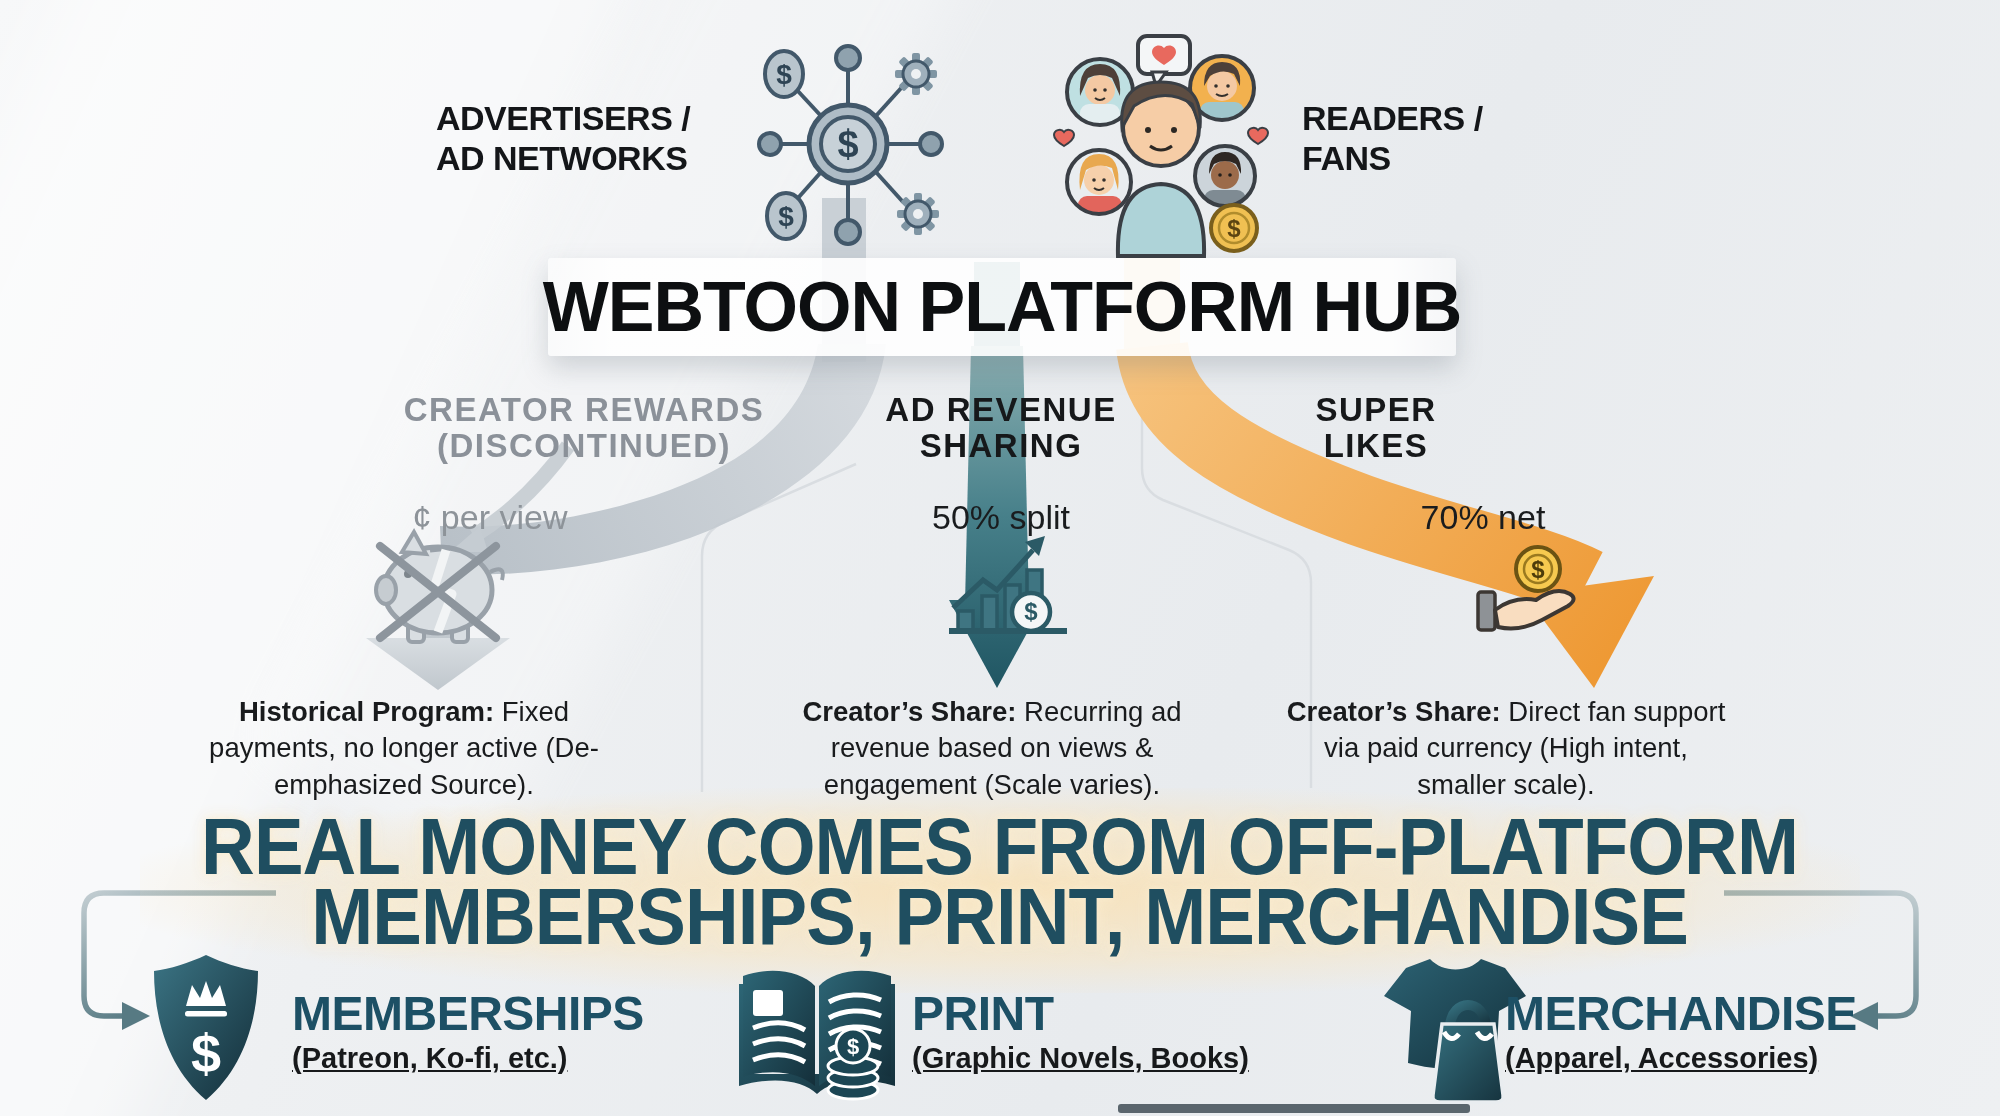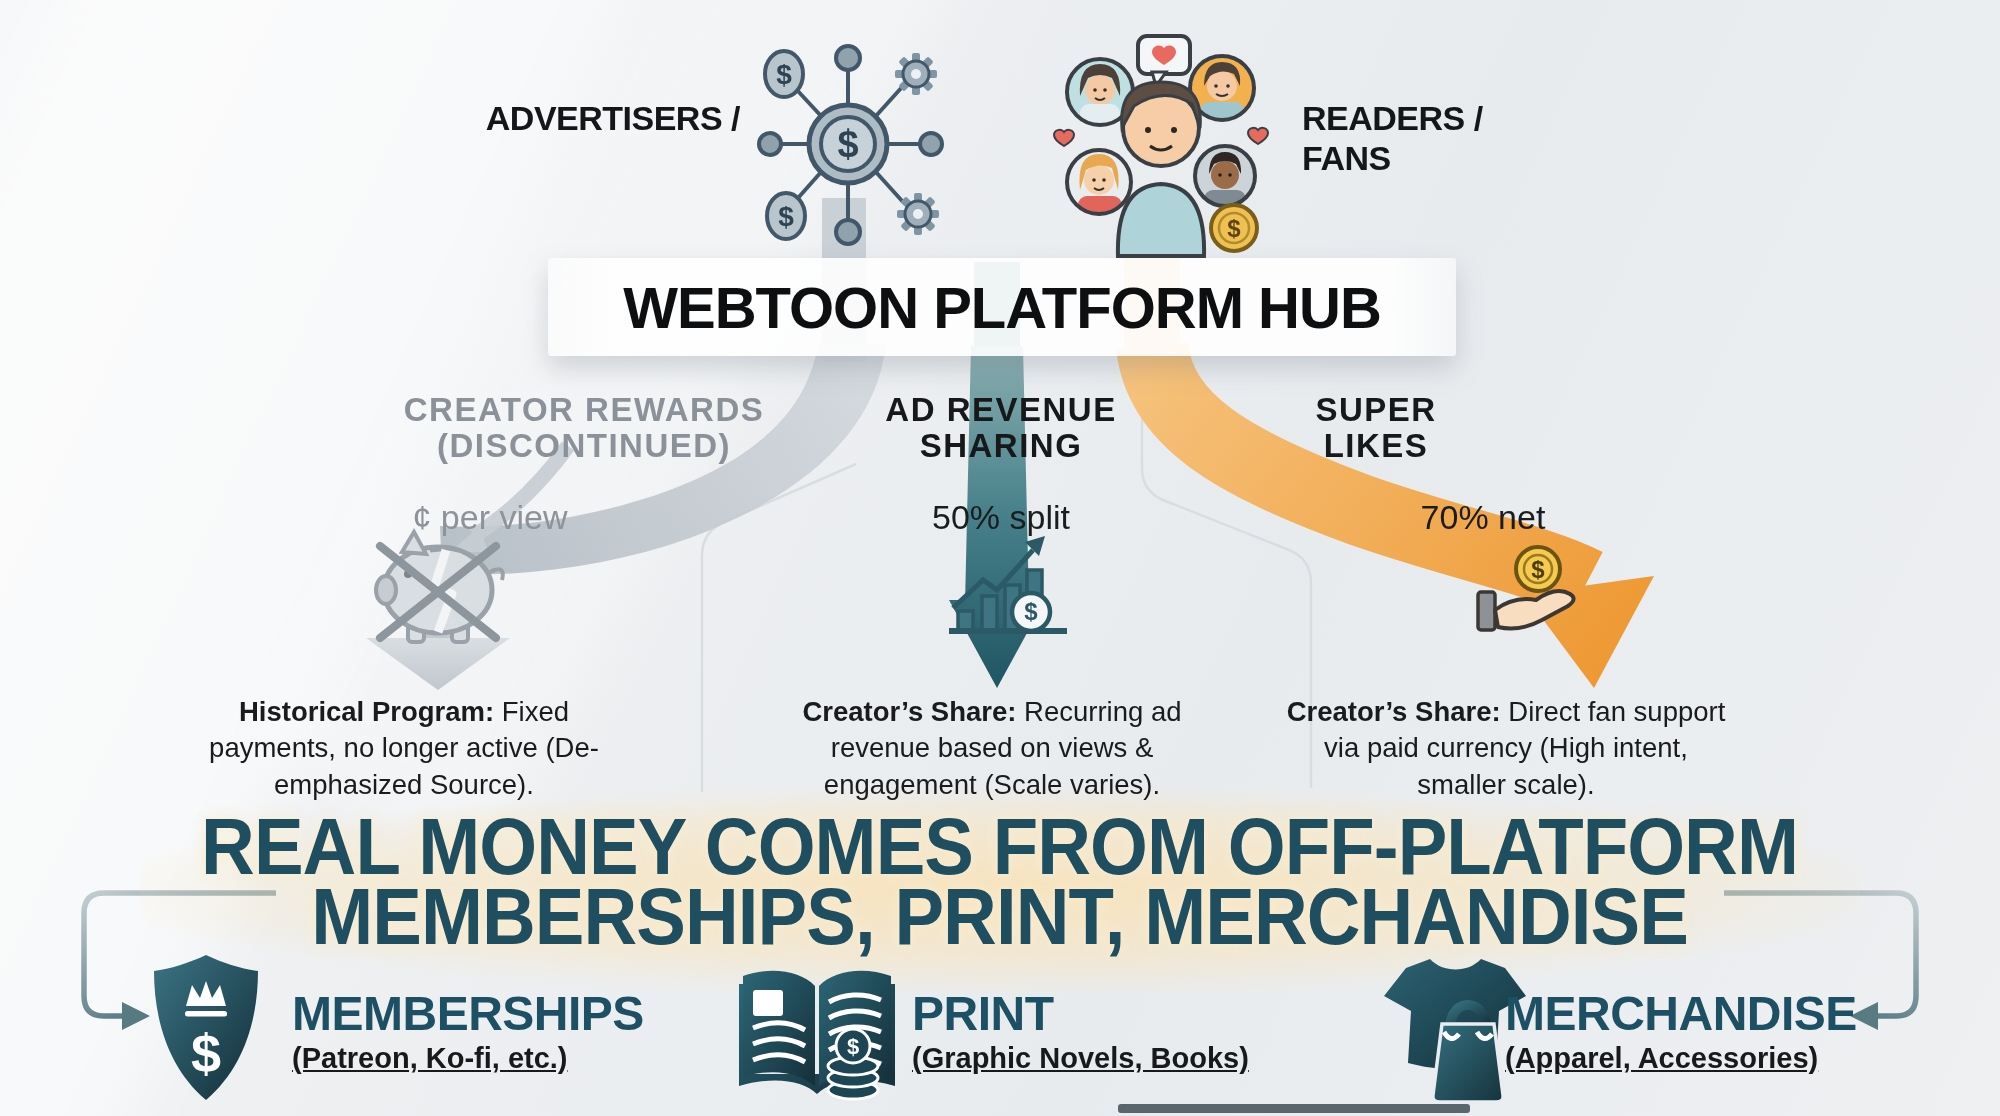--- a/index.html
+++ b/index.html
@@ -11,24 +11,24 @@
   #streak-b{left:520px;top:-320px;width:260px;height:1200px;transform:rotate(28deg);opacity:.6;}
   svg{display:block;}
   .abs{position:absolute;}
   .flows{left:0;top:0;z-index:1;}
   .iconsvg{z-index:3;}
   
   #hub-band{left:548px;top:258px;width:908px;height:98px;z-index:2;
     background:linear-gradient(90deg,rgba(255,255,255,.55),rgba(255,255,255,.9) 7%,rgba(255,255,255,.9) 93%,rgba(255,255,255,.55));
     box-shadow:0 12px 26px rgba(110,122,134,.28);border-radius:3px;
     display:flex;align-items:center;justify-content:center;}
-  #hub-title{font-size:58px;font-weight:900;letter-spacing:-1px;color:#0d0f11;white-space:nowrap;}
+  #hub-title{font-size:70px;font-weight:900;letter-spacing:-1px;color:#0d0f11;white-space:nowrap;}
   
   .src-label{z-index:4;font-weight:800;font-size:34px;line-height:1.18;color:#141619;letter-spacing:-.5px;}
-  #label-advertisers{left:420px;top:98px;width:320px;text-align:right;}
+  #label-advertisers{left:436px;top:98px;width:320px;text-align:left;}
   #label-readers{left:1302px;top:98px;width:360px;text-align:left;}
   
   .stream-label{z-index:4;font-weight:700;font-size:33px;line-height:1.08;letter-spacing:1.5px;text-align:center;}
   #stream1-label{left:389px;top:392px;width:390px;color:#8b9199;}
   #stream2-label{left:806px;top:392px;width:390px;color:#16181a;}
   #stream3-label{left:1226px;top:392px;width:300px;color:#16181a;}
   .rate{z-index:4;font-size:34px;text-align:center;}
   #rate1{left:320px;top:498px;width:340px;color:#8d9399;}
   #rate2{left:831px;top:498px;width:340px;color:#1a1c1e;font-weight:500;}
   #rate3{left:1313px;top:498px;width:340px;color:#1a1c1e;font-weight:500;}
@@ -336,20 +336,21 @@
     </defs>
     <path d="M 28 12 L 52 3 C 65 17 90 17 103 3 L 127 12 L 148 40 L 121 55 L 118 108 C 90 116 55 114 30 107 L 33 55 L 6 40 Z" fill="url(#gShirt)"></path>
     <path d="M 72 70 C 74 42 106 42 108 70" fill="none" stroke="url(#gBag)" stroke-width="10"></path>
     <path d="M 64 68 L 116 68 L 125 139 Q 126 146 118 146 L 62 146 Q 54 146 55 139 Z" fill="url(#gBag)" stroke="#e9edf0" stroke-width="3.5"></path>
     <path d="M 66 76 q 7 12 15 2" fill="none" stroke="#ffffff" stroke-width="5"></path>
     <path d="M 99 76 q 7 12 15 2" fill="none" stroke="#ffffff" stroke-width="5"></path>
   </svg>
 
   <div class="abs src-label" id="label-advertisers">
     <div>ADVERTISERS /</div>
+    <div>AD NETWORKS</div>
   </div>
   <div class="abs src-label" id="label-readers">
     <div>READERS /</div>
     <div>FANS</div>
   </div>
 
   <div class="abs stream-label" id="stream1-label">
     <div>CREATOR REWARDS</div>
     <div>(DISCONTINUED)</div>
   </div>

